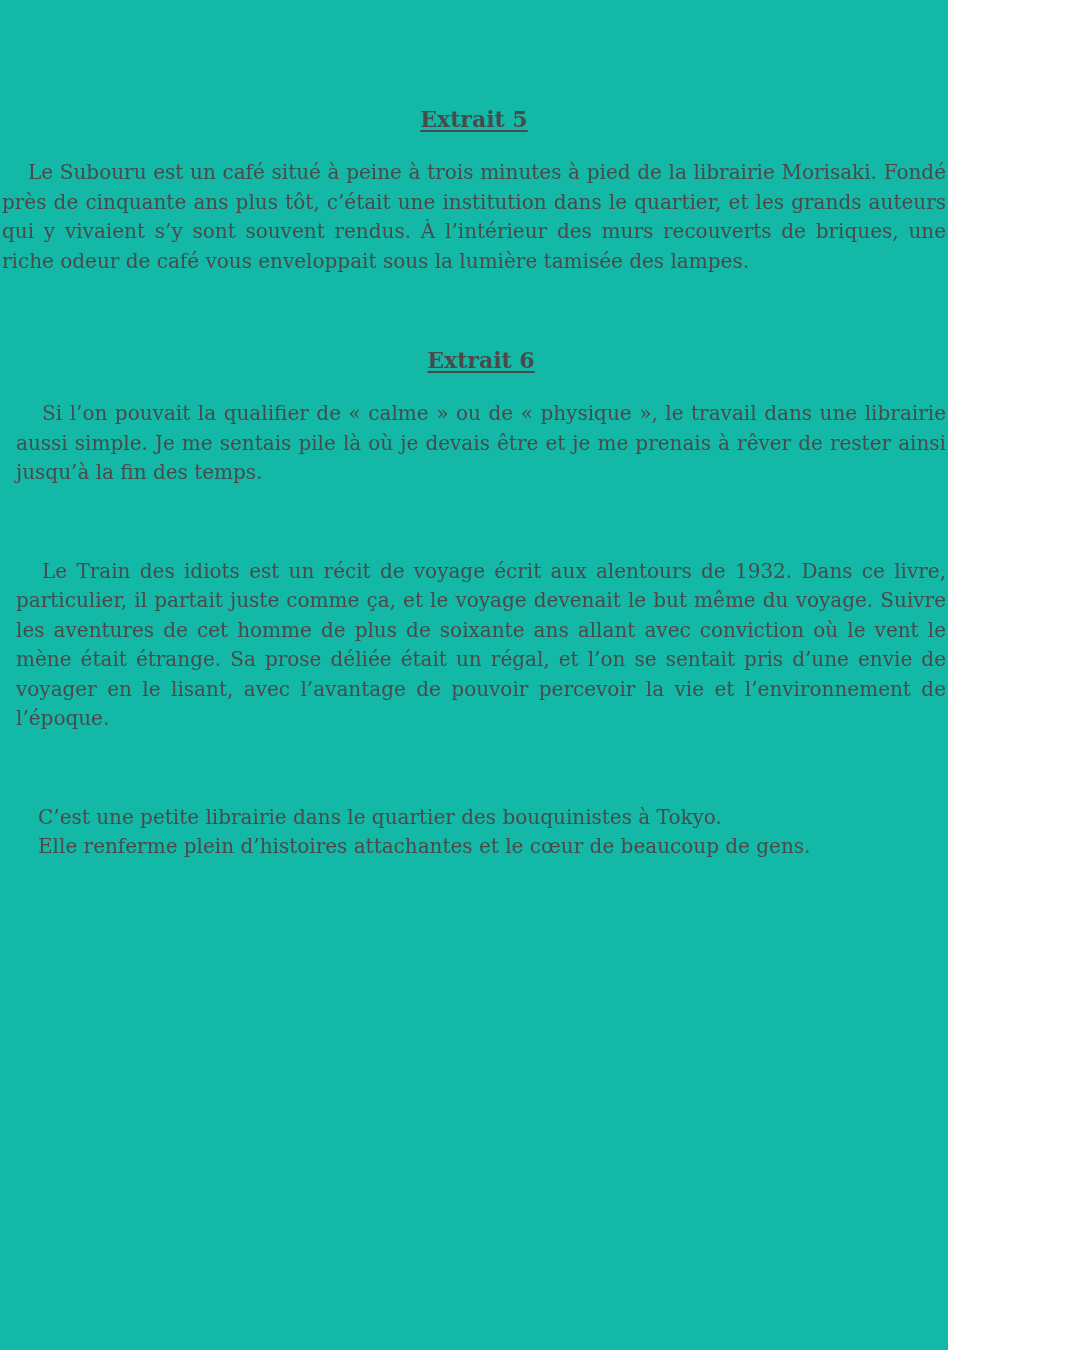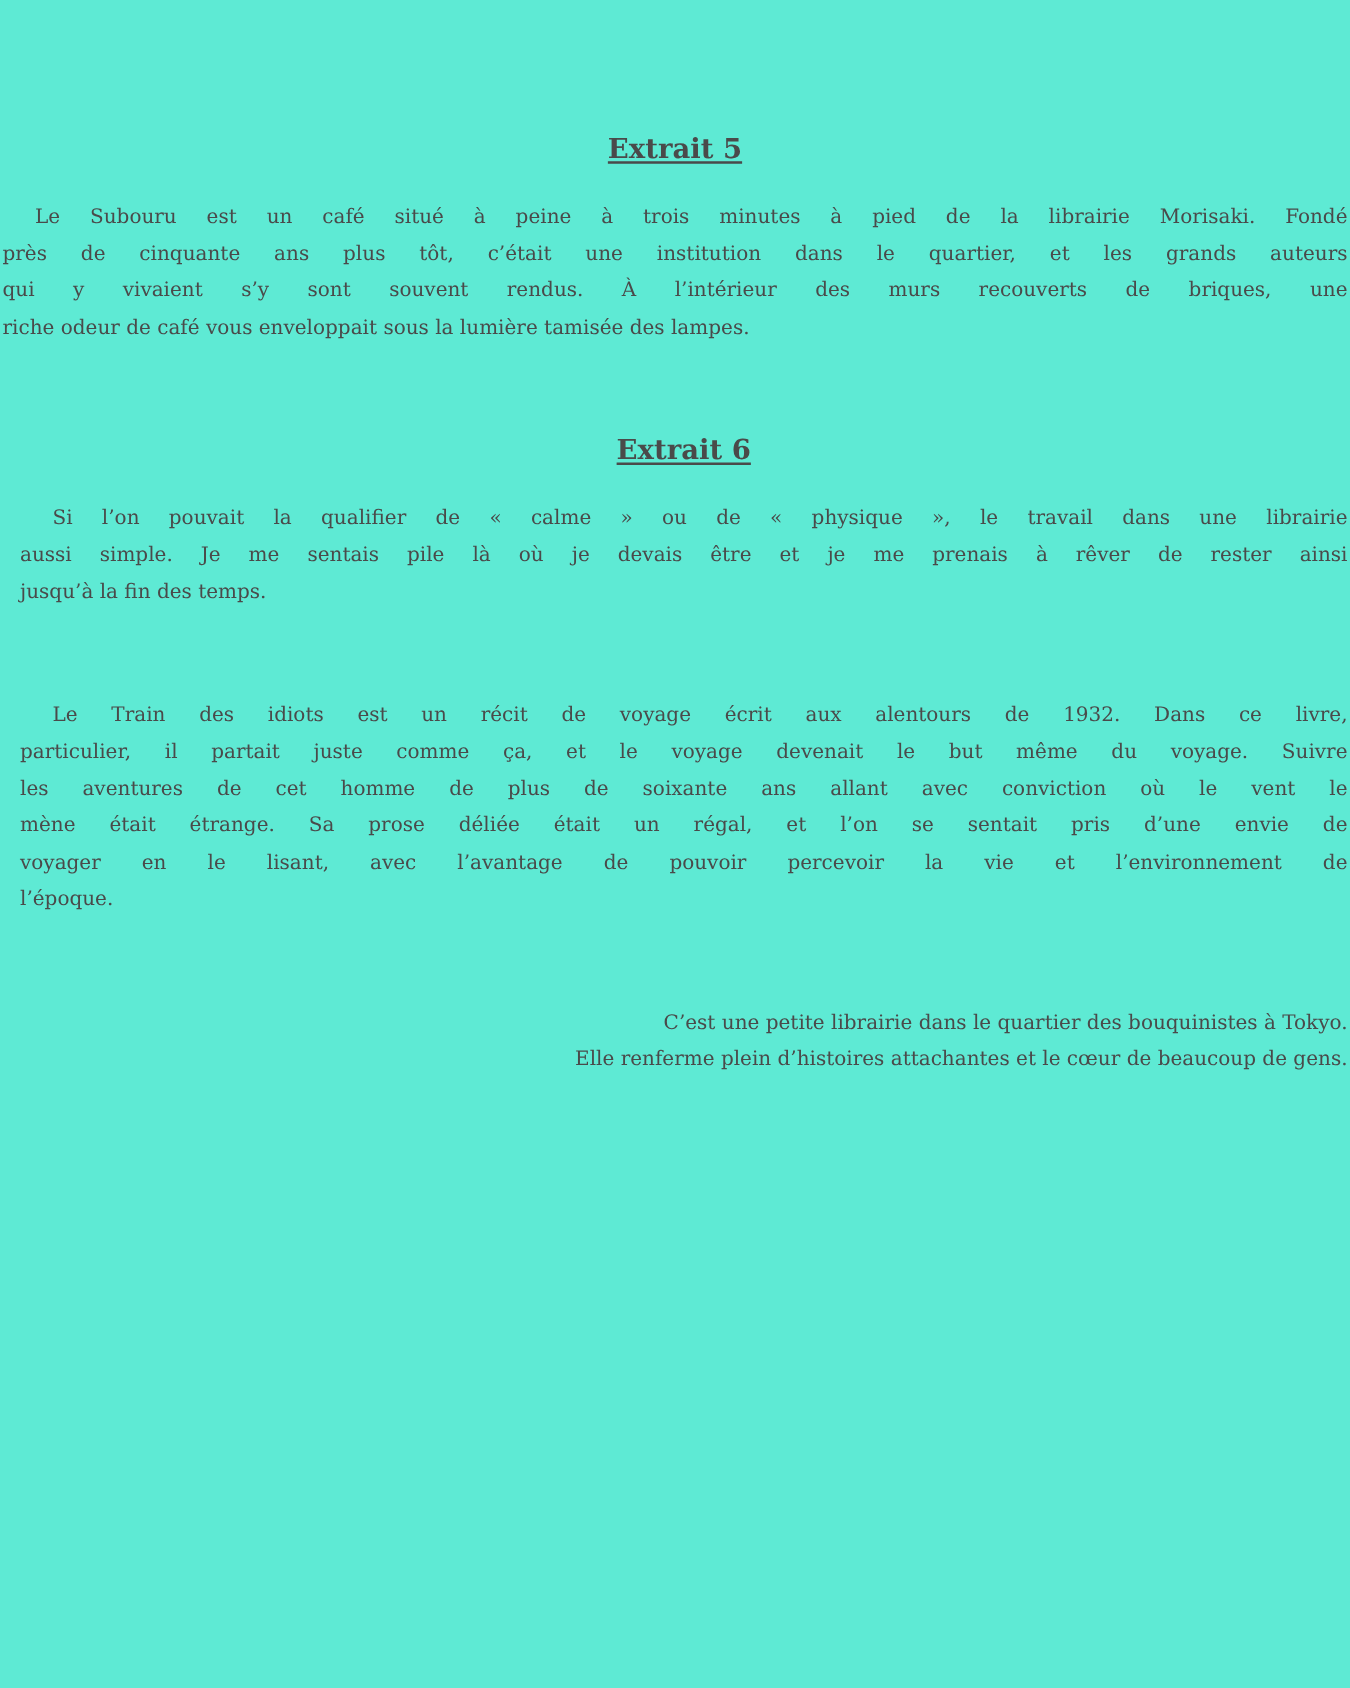--- a/index.html
+++ b/index.html
@@ -9,60 +9,60 @@
   body {
     width: 1080px;
     height: 1350px;
     background: #ffffff;
     font-family: "DejaVu Serif", "Liberation Serif", serif;
     color: #4a4a4a;
     overflow: hidden;
   }
   .page {
     box-sizing: border-box;
-    width: 1080px;
+    width: 948px;
     height: 1350px;
     padding: 104px 2px 0 2px;
-    background: #5eead4;
+    background: #14b8a6;
   }
   .doc-section + .doc-section {
     margin-top: 69px;
     margin-left: 14px;
   }
   .section-heading {
     margin: 0;
     font-size: 22px;
     line-height: 30px;
     font-weight: bold;
     text-align: center;
     text-decoration: underline;
     text-underline-offset: 3px;
     color: #4a4a4a;
   }
   .paragraph {
     margin-top: 24px;
-    font-size: 16px;
+    font-size: 20px;
     line-height: 29.5px;
     color: #4a4a4a;
   }
   .paragraph.justified .pline {
     text-align: justify;
     text-align-last: justify;
   }
   .paragraph.justified .pline.lastline {
     text-align-last: left;
   }
   .pline.firstline {
     text-indent: 26px;
   }
   .paragraph.plain {
     padding-left: 22px;
   }
   .paragraph.plain .pline {
-    text-align: right;
+    text-align: left;
   }
 </style>
 </head>
 <body>
 
 <main class="page">
     <section class="doc-section">
       <h2 class="section-heading">Extrait 5</h2>
       <div class="paragraph justified">
         <div class="pline firstline">Le Subouru est un café situé à peine à trois minutes à pied de la librairie Morisaki. Fondé</div>

